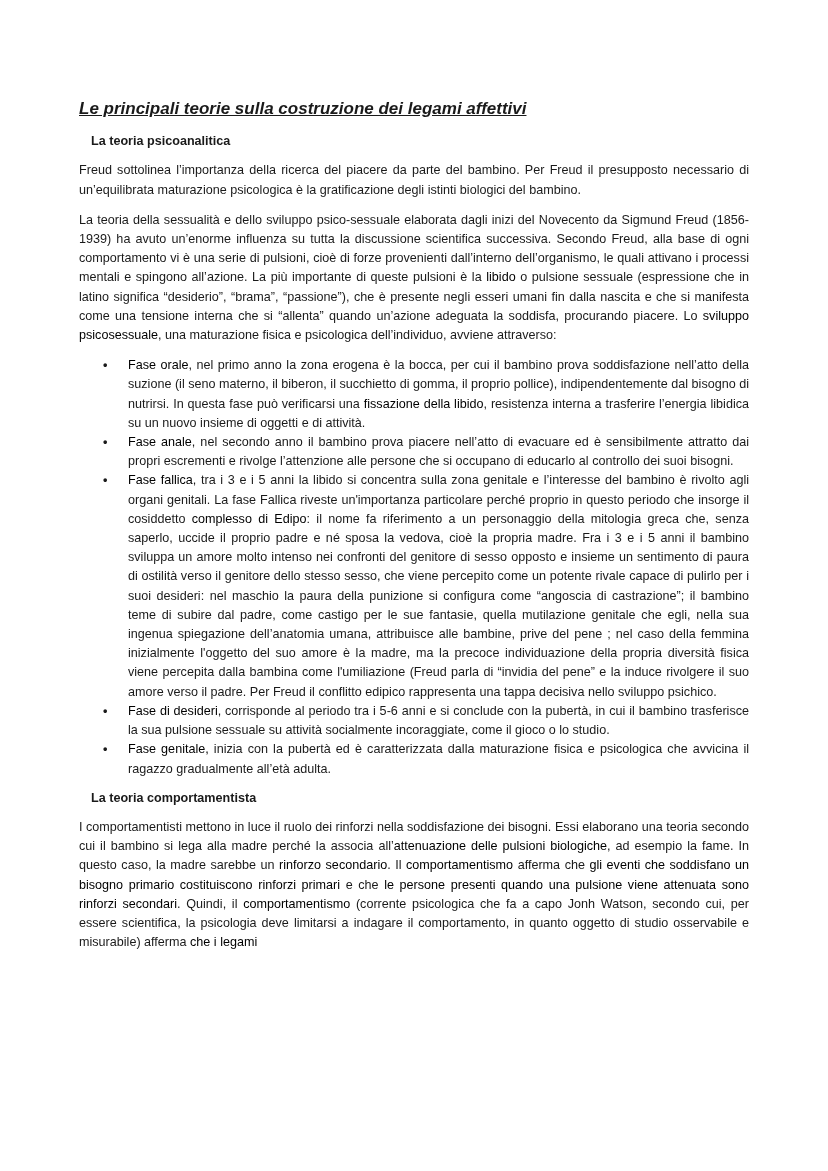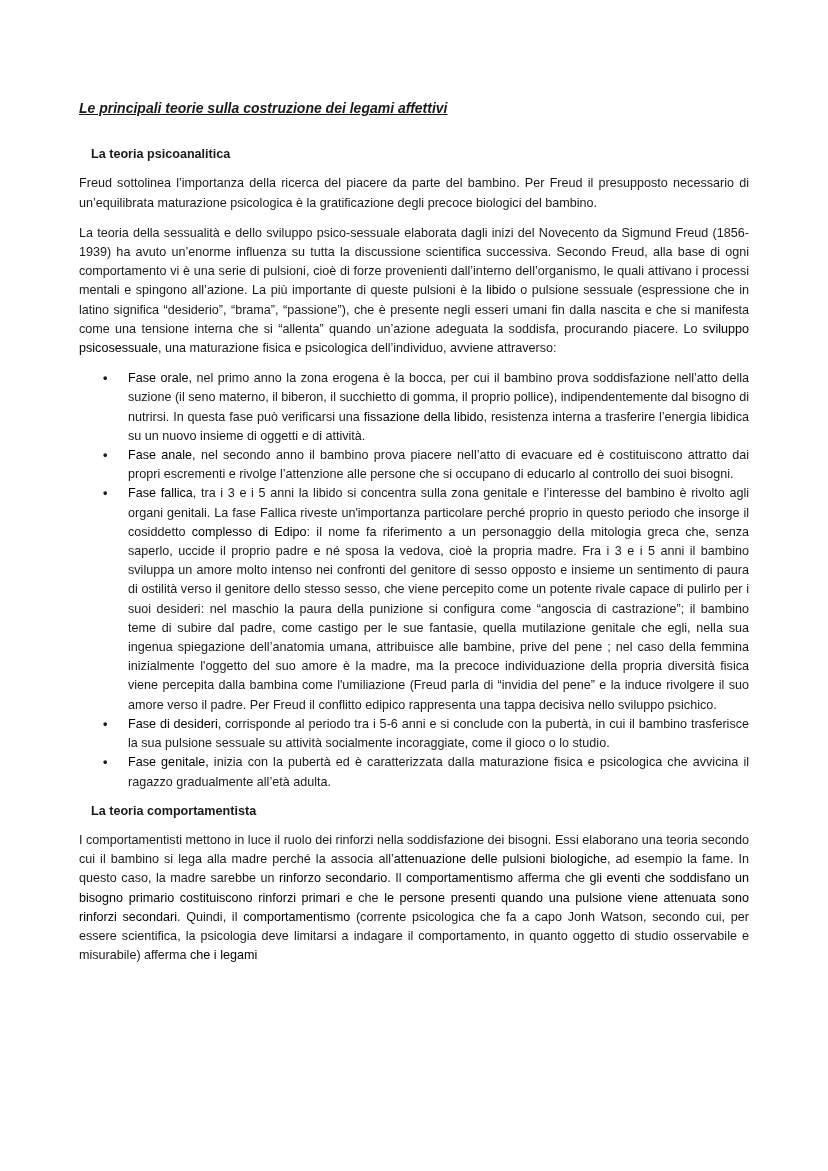--- a/index.html
+++ b/index.html
@@ -3,49 +3,49 @@
 <meta charset="utf-8">
 <style>
   html, body { margin: 0; padding: 0; background: #ffffff; }
   body { width: 828px; height: 1171px; overflow: hidden; position: relative; }
   .page {
     position: absolute; left: 79px; top: 99px; width: 670px;
     font-family: "Liberation Sans", sans-serif;
     font-size: 12.6px; line-height: 19.2px; color: #1a1a1a;
     text-align: justify;
   }
-  .doc-title { font-weight: bold; font-style: italic; text-decoration: underline; margin: 0 0 27px 0; font-size: 14px; }
+  .doc-title { font-weight: bold; font-style: italic; text-decoration: underline; margin: 0 0 14px 0; font-size: 17px; }
   .section-heading { font-weight: bold; margin: 0 0 10px 12px; font-size: 12.6px; }
   p { margin: 0 0 11px 0; }
   ul { list-style: none; margin: 0 0 10px 0; padding: 0; }
   li { position: relative; padding-left: 49px; margin: 0; }
   li .bullet { position: absolute; left: 24px; top: 0; font-weight: bold; }
   b { font-weight: normal; color: #000; }
 </style>
 </head>
 <body>
 
 <div class="page">
 
   <div class="doc-title">Le principali teorie sulla costruzione dei legami affettivi</div>
 
   <div class="section-heading">La teoria psicoanalitica</div>
 
-  <p>Freud sottolinea l’importanza della ricerca del piacere da parte del bambino. Per Freud il presupposto necessario di un’equilibrata maturazione psicologica è la gratificazione degli precoce biologici del bambino.</p>
+  <p>Freud sottolinea l’importanza della ricerca del piacere da parte del bambino. Per Freud il presupposto necessario di un’equilibrata maturazione psicologica è la gratificazione degli istinti biologici del bambino.</p>
 
   <p><span>La teoria della sessualità e dello sviluppo psico-sessuale elaborata dagli inizi del Novecento da Sigmund Freud (1856-1939) ha avuto un’enorme influenza su tutta la discussione scientifica successiva. Secondo Freud, alla base di ogni comportamento vi è una serie di pulsioni, cioè di forze provenienti dall’interno dell’organismo, le quali attivano i processi mentali e spingono all’azione. La più importante di queste pulsioni è la </span><b>libido</b><span> o pulsione sessuale (espressione che in latino significa “desiderio”, “brama”, “passione”), che è presente negli esseri umani fin dalla nascita e che si manifesta come una tensione interna che si “allenta” quando un’azione adeguata la soddisfa, procurando piacere. Lo </span><b>sviluppo psicosessuale</b><span>, una maturazione fisica e psicologica dell’individuo, avviene attraverso:</span></p>
 
   <ul>
     <li>
       <span class="bullet">•</span>
       <b>Fase orale</b><span>, nel primo anno la zona erogena è la bocca, per cui il bambino prova soddisfazione nell’atto della suzione (il seno materno, il biberon, il succhietto di gomma, il proprio pollice), indipendentemente dal bisogno di nutrirsi. In questa fase può verificarsi una </span><b>fissazione della libido</b><span>, resistenza interna a trasferire l’energia libidica su un nuovo insieme di oggetti e di attività.</span>
     </li>
     <li>
       <span class="bullet">•</span>
-      <b>Fase anale</b><span>, nel secondo anno il bambino prova piacere nell’atto di evacuare ed è costituiscono attratto dai propri escrementi e rivolge l’attenzione alle persone che si occupano di educarlo al controllo dei suoi bisogni.</span>
+      <b>Fase anale</b><span>, nel secondo anno il bambino prova piacere nell’atto di evacuare ed è sensibilmente attratto dai propri escrementi e rivolge l’attenzione alle persone che si occupano di educarlo al controllo dei suoi bisogni.</span>
     </li>
     <li>
       <span class="bullet">•</span>
       <b>Fase fallica</b><span>, tra i 3 e i 5 anni la libido si concentra sulla zona genitale e l’interesse del bambino è rivolto agli organi genitali. La fase Fallica riveste un'importanza particolare perché proprio in questo periodo che insorge il cosiddetto </span><b>complesso di Edipo</b><span>: il nome fa riferimento a un personaggio della mitologia greca che, senza saperlo, uccide il proprio padre e né sposa la vedova, cioè la propria madre. Fra i 3 e i 5 anni il bambino sviluppa un amore molto intenso nei confronti del genitore di sesso opposto e insieme un sentimento di paura di ostilità verso il genitore dello stesso sesso, che viene percepito come un potente rivale capace di pulirlo per i suoi desideri: nel maschio la paura della punizione si configura come “angoscia di castrazione”; il bambino teme di subire dal padre, come castigo per le sue fantasie, quella mutilazione genitale che egli, nella sua ingenua spiegazione dell’anatomia umana, attribuisce alle bambine, prive del pene ; nel caso della femmina inizialmente l'oggetto del suo amore è la madre, ma la precoce individuazione della propria diversità fisica viene percepita dalla bambina come l'umiliazione (Freud parla di “invidia del pene” e la induce rivolgere il suo amore verso il padre. Per Freud il conflitto edipico rappresenta una tappa decisiva nello sviluppo psichico.</span>
     </li>
     <li>
       <span class="bullet">•</span>
       <b>Fase di desideri</b><span>, corrisponde al periodo tra i 5-6 anni e si conclude con la pubertà, in cui il bambino trasferisce la sua pulsione sessuale su attività socialmente incoraggiate, come il gioco o lo studio.</span>
     </li>
     <li>

